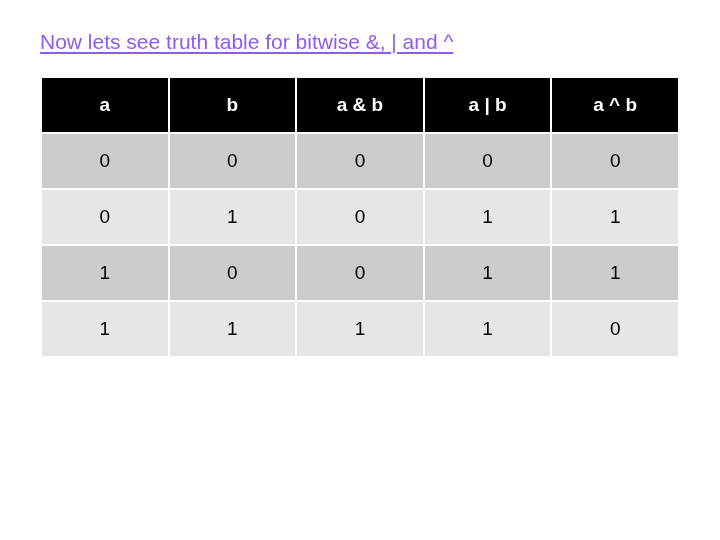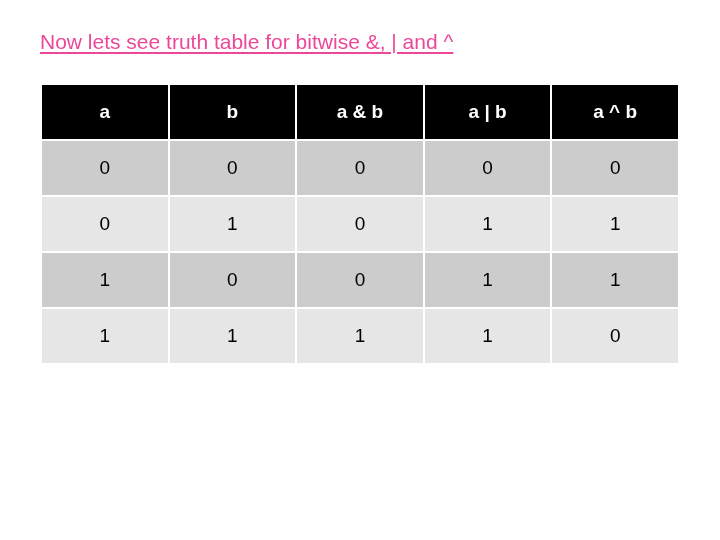--- a/index.html
+++ b/index.html
@@ -9,24 +9,24 @@
     }
     body {
       width: 720px;
       height: 540px;
       background: #ffffff;
       font-family: "Segoe UI", Arial, sans-serif;
       padding: 30px 40px;
     }
     .slide-title {
       font-size: 21px;
-      color: #ec4899;
+      color: #8b5cf6;
       text-decoration: underline;
       text-underline-offset: 3px;
-      margin-bottom: 29px;
+      margin-bottom: 22px;
       font-weight: 400;
     }
     .truth-table {
       width: 100%;
       border-collapse: collapse;
       table-layout: fixed;
     }
     .truth-table th {
       background: #000000;
       color: #ffffff;

